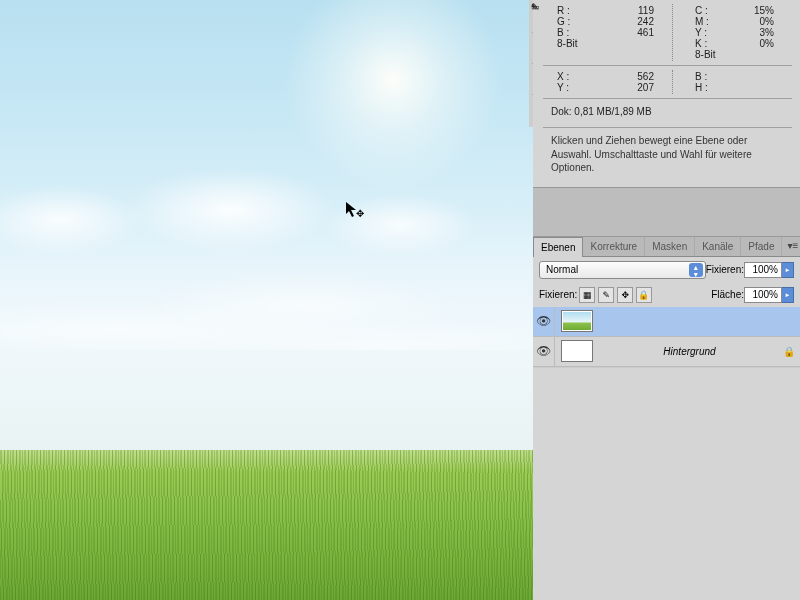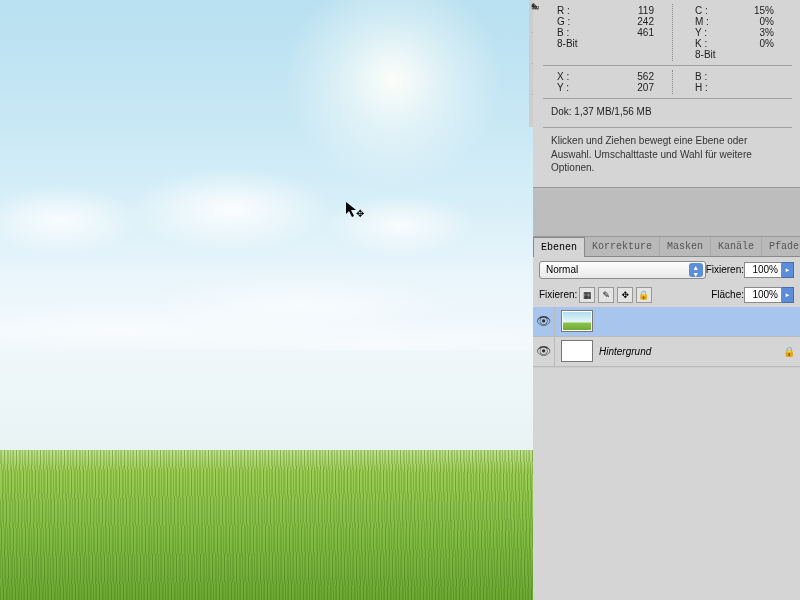--- a/index.html
+++ b/index.html
@@ -47,40 +47,40 @@
 .kv .lab { width:44px; text-align:left; padding-left:14px; position:relative;}
 .kv .val { flex:1; text-align:right; padding-right:18px; }
 .eyedrop { position:absolute; left:-2px; top:2px; font-size:9px; }
 .sep { height:1px; background:#a0a0a0; margin:4px 0; }
 .dok { padding:3px 0 6px 8px; }
 .hint { padding:2px 6px 6px 8px; line-height:1.35; color:#333; }
 
 .panelgap { height:50px; background:#bdbdbd; border-top:1px solid #999; border-bottom:1px solid #999;}
 
 .tabs { display:flex; background:#b9b9b9; border-bottom:1px solid #8a8a8a; font-size:10px; }
-.tab { padding:4px 7px; color:#555; border-right:1px solid #aaa; cursor:pointer;font-family:Liberation Mono, monospace; }
+.tab { padding:4px 7px; color:#555; border-right:1px solid #aaa; cursor:pointer; }
 .tab.active { background:#d5d5d5; color:#000; border-top:1px solid #8a8a8a; border-left:1px solid #8a8a8a; border-right:1px solid #8a8a8a; margin-bottom:-1px; }
 .tabmenu { margin-left:auto; padding:3px 5px; cursor:pointer; font-size:10px; color:#444;}
 
 .blendrow, .lockrow { display:flex; align-items:center; padding:4px 6px; font-size:10px; gap:0; }
 .blend { flex:1; height:18px; background:linear-gradient(#fdfdfd,#e9e9e9); border:1px solid #8a8a8a; border-radius:3px; display:flex; align-items:center; padding:0 6px; position:relative;}
 .blend .arrows { position:absolute; right:2px; top:1px; width:14px; height:14px; background:#5b8dd8; border-radius:3px; color:white; font-size:8px; text-align:center; line-height:7px; padding-top:1px;}
 .pct { width:38px; height:16px; background:white; border:1px solid #8a8a8a; font-size:10px; text-align:right; padding:0 3px; display:flex; align-items:center; justify-content:flex-end;}
 .pctbtn { width:12px; height:16px; background:#5b8dd8; border:1px solid #466faa; border-left:none; color:white; font-size:7px; display:flex; align-items:center; justify-content:center;}
 .lockicons { display:flex; gap:3px; margin-left:2px;}
 .lockicons span { width:16px; height:16px; border:1px solid #999; background:#e4e4e4; font-size:9px; display:flex; align-items:center; justify-content:center; cursor:pointer;}
 
 .layers { background:#d5d5d5; }
 .layer { display:flex; align-items:center; height:30px; border-bottom:1px solid #bbb; font-size:10px; }
 .layer.selected { background:#a8c5ee; }
 .eye { width:22px; text-align:center; font-size:12px; color:#333; cursor:pointer; border-right:1px solid #bbb; height:100%; display:flex; align-items:center; justify-content:center;}
 .thumb { width:32px; height:22px; margin:0 6px; border:1px solid #777; background:white; box-shadow:0 0 0 1px #fff inset; }
 .thumb.sky { background:linear-gradient(to bottom,#aadcf0 0%,#e8f5f8 55%,#8bc34a 60%,#6ba832 100%); }
 .layername { flex:1; font-weight:bold; }
-.layername.italic { font-style:italic; font-weight:normal; }
+.layername.italic { font-style:italic; font-weight:normal;text-align:center; }
 .lock { width:20px; text-align:center; color:#555; }
 
 .layersblank { height:212px; background:#d5d5d5; border-top:1px solid #ccc;}
 </style>
 </head>
 <body>
 
 <div class="canvas">
   <div class="sun"></div>
   <div class="clouds"></div>
@@ -169,21 +169,21 @@
             <span class="lab">B :</span>
             <span class="val"></span>
           </div>
         <div class="kv">
             <span class="lab">H :</span>
             <span class="val"></span>
           </div>
       </div>
     </div>
     <div class="sep"></div>
-    <div class="dok">Dok: 1,37 MB/1,56 MB</div>
+    <div class="dok">Dok: 0,81 MB/1,89 MB</div>
     <div class="sep"></div>
     <div class="hint">Klicken und Ziehen bewegt eine Ebene oder Auswahl. Umschalttaste und Wahl für weitere Optionen.</div>
   </div>
 
   <div class="panelgap"></div>
 
   <div class="tabs">
     <div class="tab active">Ebenen</div>
     <div class="tab">Korrekture</div>
     <div class="tab">Masken</div>

